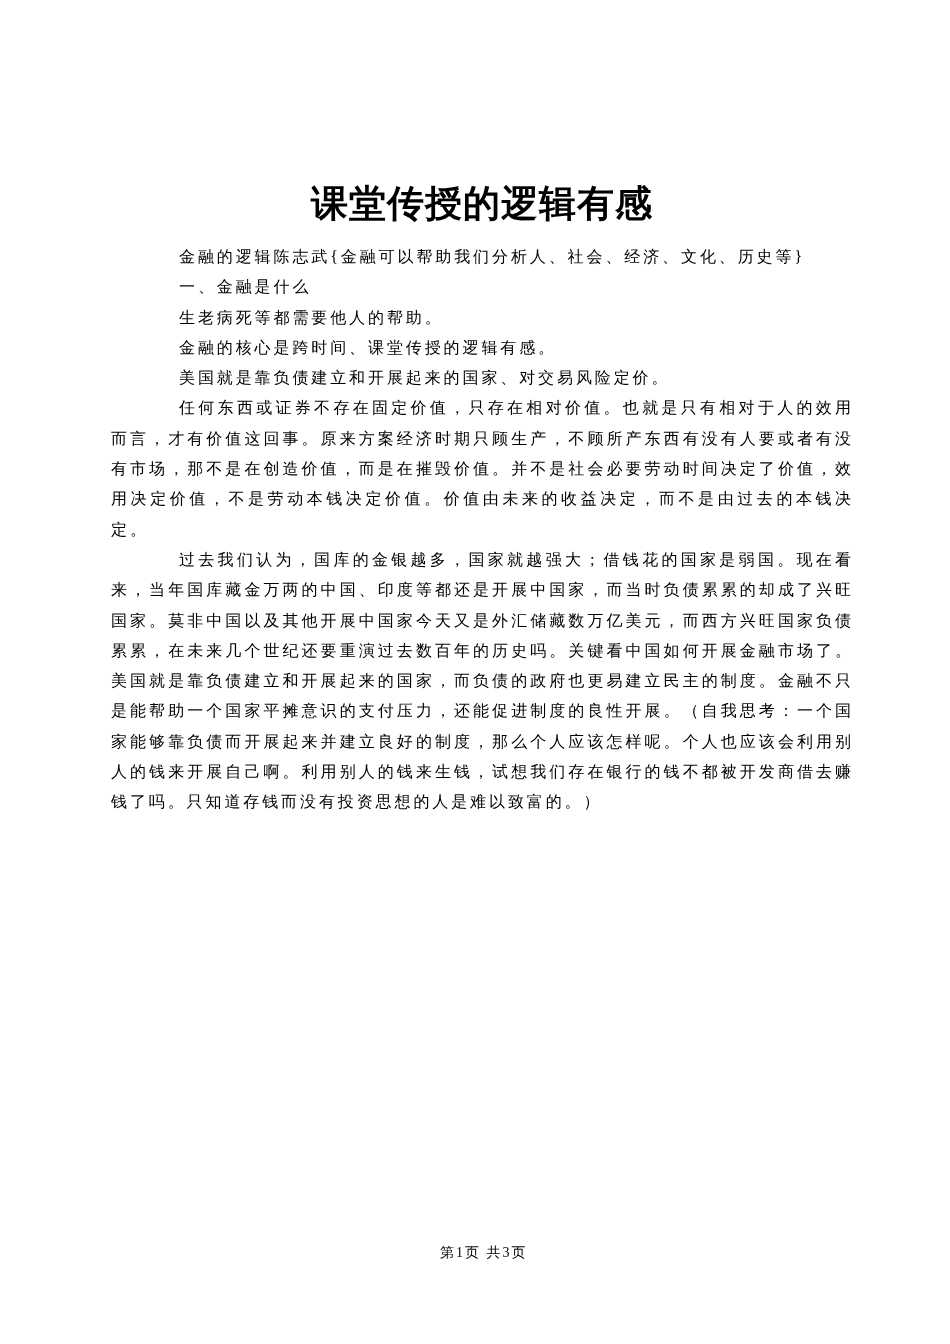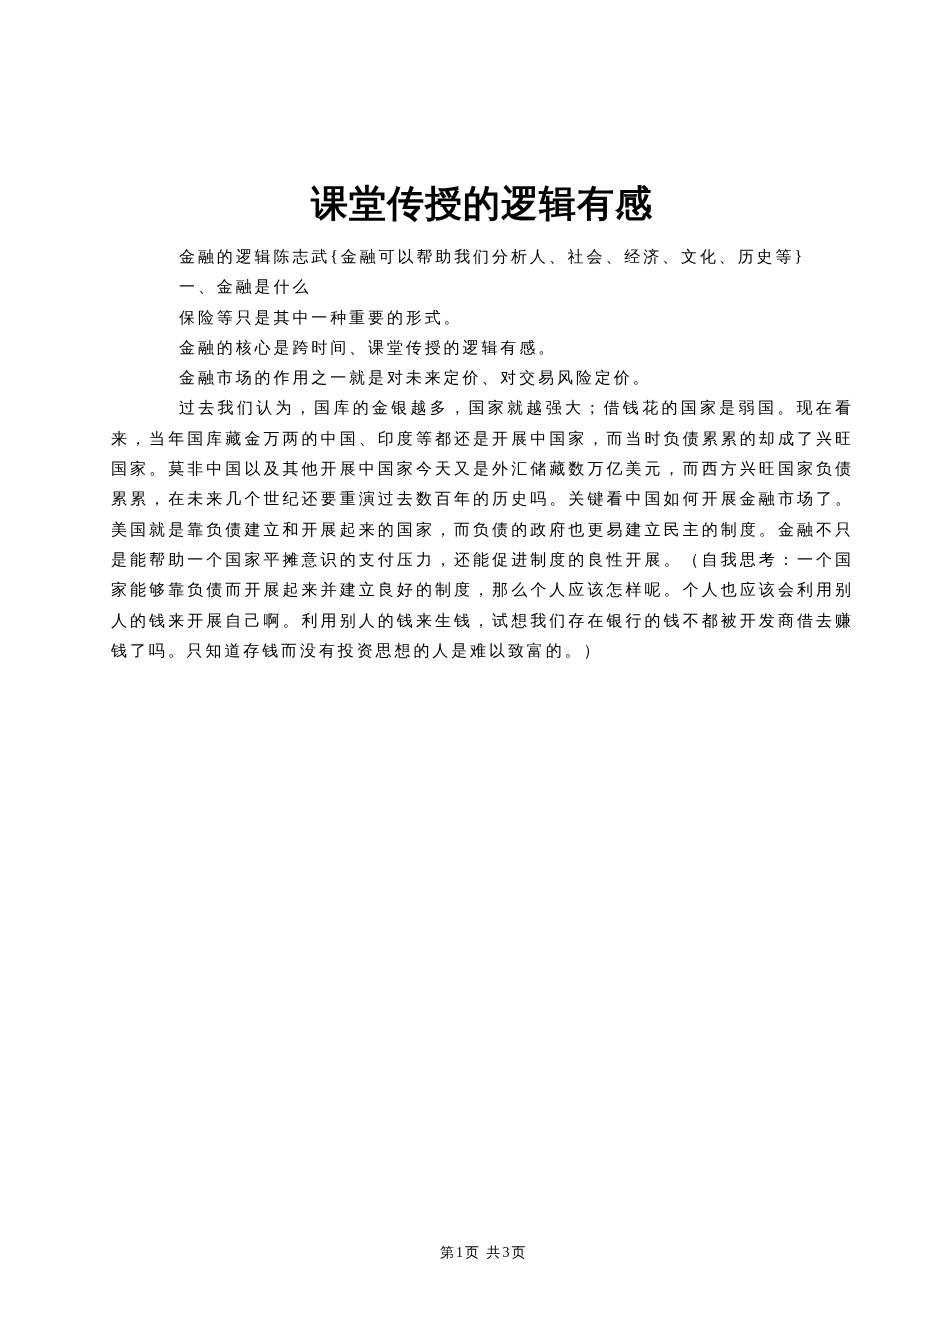--- a/index.html
+++ b/index.html
@@ -59,22 +59,23 @@
 </style>
 </head>
 <body>
 
 <div class="page" style="background: rgb(255, 255, 255); color: rgb(0, 0, 0);">
   <h1 class="doc-title">课堂传授的逻辑有感</h1>
 
   <div class="doc-body">
       <p>金融的逻辑陈志武{金融可以帮助我们分析人、社会、经济、文化、历史等}</p>
       <p>一、金融是什么</p>
-      <p>保险等只是其中一种重要的形式。</p>
+      <p>生老病死等都需要他人的帮助。</p>
       <p>金融的核心是跨时间、课堂传授的逻辑有感。</p>
-      <p>金融市场的作用之一就是对未来定价、对交易风险定价。</p>
+      <p>美国就是靠负债建立和开展起来的国家、对交易风险定价。</p>
+      <p>任何东西或证券不存在固定价值，只存在相对价值。也就是只有相对于人的效用而言，才有价值这回事。原来方案经济时期只顾生产，不顾所产东西有没有人要或者有没有市场，那不是在创造价值，而是在摧毁价值。并不是社会必要劳动时间决定了价值，效用决定价值，不是劳动本钱决定价值。价值由未来的收益决定，而不是由过去的本钱决定。</p>
       <p>过去我们认为，国库的金银越多，国家就越强大；借钱花的国家是弱国。现在看来，当年国库藏金万两的中国、印度等都还是开展中国家，而当时负债累累的却成了兴旺国家。莫非中国以及其他开展中国家今天又是外汇储藏数万亿美元，而西方兴旺国家负债累累，在未来几个世纪还要重演过去数百年的历史吗。关键看中国如何开展金融市场了。美国就是靠负债建立和开展起来的国家，而负债的政府也更易建立民主的制度。金融不只是能帮助一个国家平摊意识的支付压力，还能促进制度的良性开展。（自我思考：一个国家能够靠负债而开展起来并建立良好的制度，那么个人应该怎样呢。个人也应该会利用别人的钱来开展自己啊。利用别人的钱来生钱，试想我们存在银行的钱不都被开发商借去赚钱了吗。只知道存钱而没有投资思想的人是难以致富的。）</p>
     </div>
 
   <div class="doc-footer">
     <span>第1页 共3页</span>
   </div>
 </div>
 
 </body></html>

